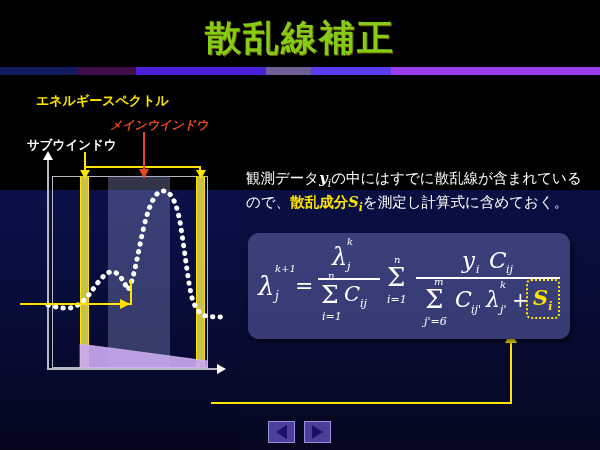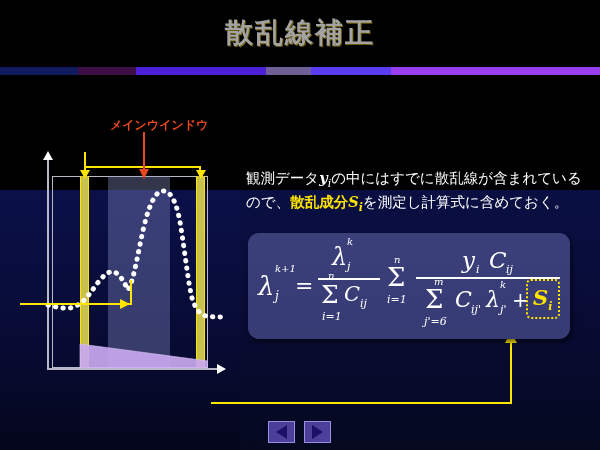--- a/index.html
+++ b/index.html
@@ -31,22 +31,22 @@
     position: absolute;
     left: 0; top: 190px; width: 240px; height: 260px;
     background: linear-gradient(180deg, #0b1049 0%, #070b33 60%, #04061c 100%);
   }
   
   .title {
     position: absolute;
     left: 0; top: 14px;
     width: 600px;
     text-align: center;
-    color: #a3a3a3;
-    font-size: 28px;
+    color: #84cc16;
+    font-size: 36px;
     font-weight: bold;
     letter-spacing: 2px;
     font-family: "DejaVu Serif", "Liberation Serif", serif;
     text-shadow: 1px 1px 0 #6b5a00;
   }
   
   .rule {
     position: absolute;
     left: 0; top: 67px;
     width: 600px; height: 8px;
@@ -60,20 +60,21 @@
     position: absolute; left: 36px; top: 2px;
     color: #ffe400; font-size: 13px; font-weight: bold;
     font-family: "DejaVu Serif", "Liberation Serif", serif;
     white-space: nowrap;
   }
   .lbl-main {
     position: absolute; left: 110px; top: 27px;
     color: #e8481e; font-size: 12px; font-weight: bold;
     font-family: "DejaVu Serif", "Liberation Serif", serif;
     white-space: nowrap;
+    font-style: italic;
   }
   .lbl-sub {
     position: absolute; left: 27px; top: 47px;
     color: #ffffff; font-size: 12.5px; font-weight: bold;
     font-family: "DejaVu Serif", "Liberation Serif", serif;
     white-space: nowrap;
   }
   
   .plot-frame {
     position: absolute; left: 52px; top: 86px;
@@ -268,21 +269,23 @@
       <span style="background: rgb(18, 26, 94); width: 78px;"></span>
       <span style="background: rgb(61, 15, 70); width: 58px;"></span>
       <span style="background: rgb(74, 32, 216); width: 130px;"></span>
       <span style="background: rgb(110, 95, 150); width: 45px;"></span>
       <span style="background: rgb(90, 59, 240); width: 80px;"></span>
       <span style="background: rgb(154, 61, 237); width: 209px;"></span>
     </div>
 
   <div class="diagram">
 
+    <div class="lbl-spectrum">エネルギースペクトル</div>
     <div class="lbl-main">メインウインドウ</div>
+    <div class="lbl-sub">サブウインドウ</div>
 
     <div class="axis-y"></div>
     <div class="axis-y-head"></div>
     <div class="axis-x"></div>
     <div class="axis-x-head"></div>
 
     <div class="plot-frame"></div>
 
     <div class="main-window"></div>
     <div class="sub-window left"></div>

